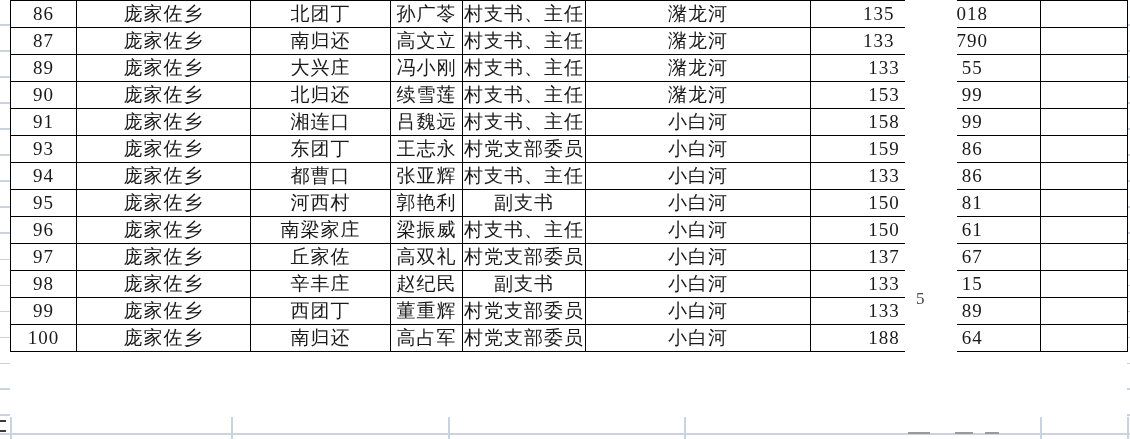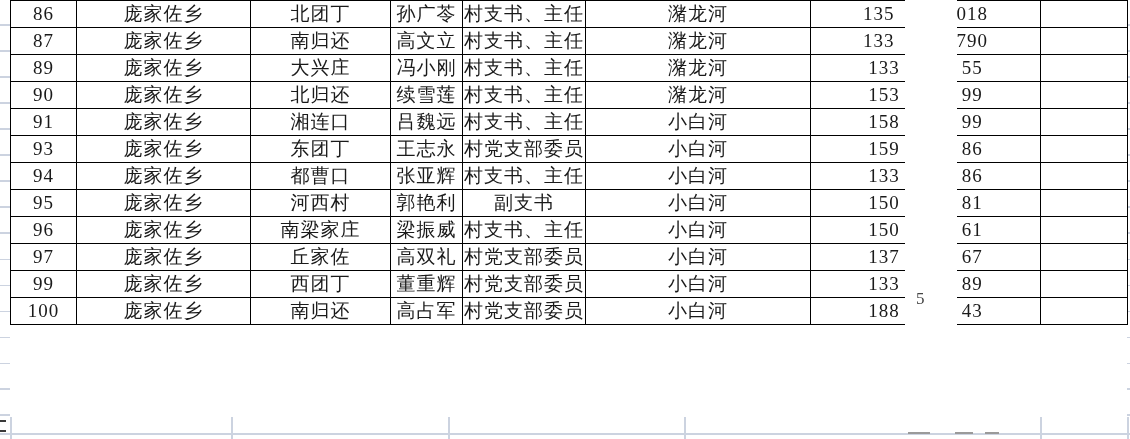--- a/index.html
+++ b/index.html
@@ -167,37 +167,47 @@
       <td class="c-seq">97</td>
       <td class="c-township">庞家佐乡</td>
       <td class="c-village">丘家佐</td>
       <td class="c-name">高双礼</td>
       <td class="c-position">村党支部委员</td>
       <td class="c-river">小白河</td>
       <td class="c-phone"><span class="ph-pre">137</span><span class="ph-gap"></span><span class="ph-suf">67</span></td>
       <td class="c-empty"></td>
     </tr>
         <tr class="row">
+      <td class="c-seq">98</td>
+      <td class="c-township">庞家佐乡</td>
+      <td class="c-village">辛丰庄</td>
+      <td class="c-name">赵纪民</td>
+      <td class="c-position">副支书</td>
+      <td class="c-river">小白河</td>
+      <td class="c-phone"><span class="ph-pre">133</span><span class="ph-gap"></span><span class="ph-suf">15</span></td>
+      <td class="c-empty"></td>
+    </tr>
+        <tr class="row">
       <td class="c-seq">99</td>
       <td class="c-township">庞家佐乡</td>
       <td class="c-village">西团丁</td>
       <td class="c-name">董重辉</td>
       <td class="c-position">村党支部委员</td>
       <td class="c-river">小白河</td>
       <td class="c-phone"><span class="ph-pre">133</span><span class="ph-gap"></span><span class="ph-suf">89</span></td>
       <td class="c-empty"></td>
     </tr>
         <tr class="row">
       <td class="c-seq">100</td>
       <td class="c-township">庞家佐乡</td>
       <td class="c-village">南归还</td>
       <td class="c-name">高占军</td>
       <td class="c-position">村党支部委员</td>
       <td class="c-river">小白河</td>
-      <td class="c-phone"><span class="ph-pre">188</span><span class="ph-gap"></span><span class="ph-suf">43</span></td>
+      <td class="c-phone"><span class="ph-pre">188</span><span class="ph-gap"></span><span class="ph-suf">64</span></td>
       <td class="c-empty"></td>
     </tr>
       </tbody>
   </table>
 
   <div class="below-hline"></div>
   <div class="below-vstub" style="left:10px"></div>
   <div class="below-vstub" style="left:231px"></div>
   <div class="below-vstub" style="left:448px"></div>
   <div class="below-vstub" style="left:684px"></div>

